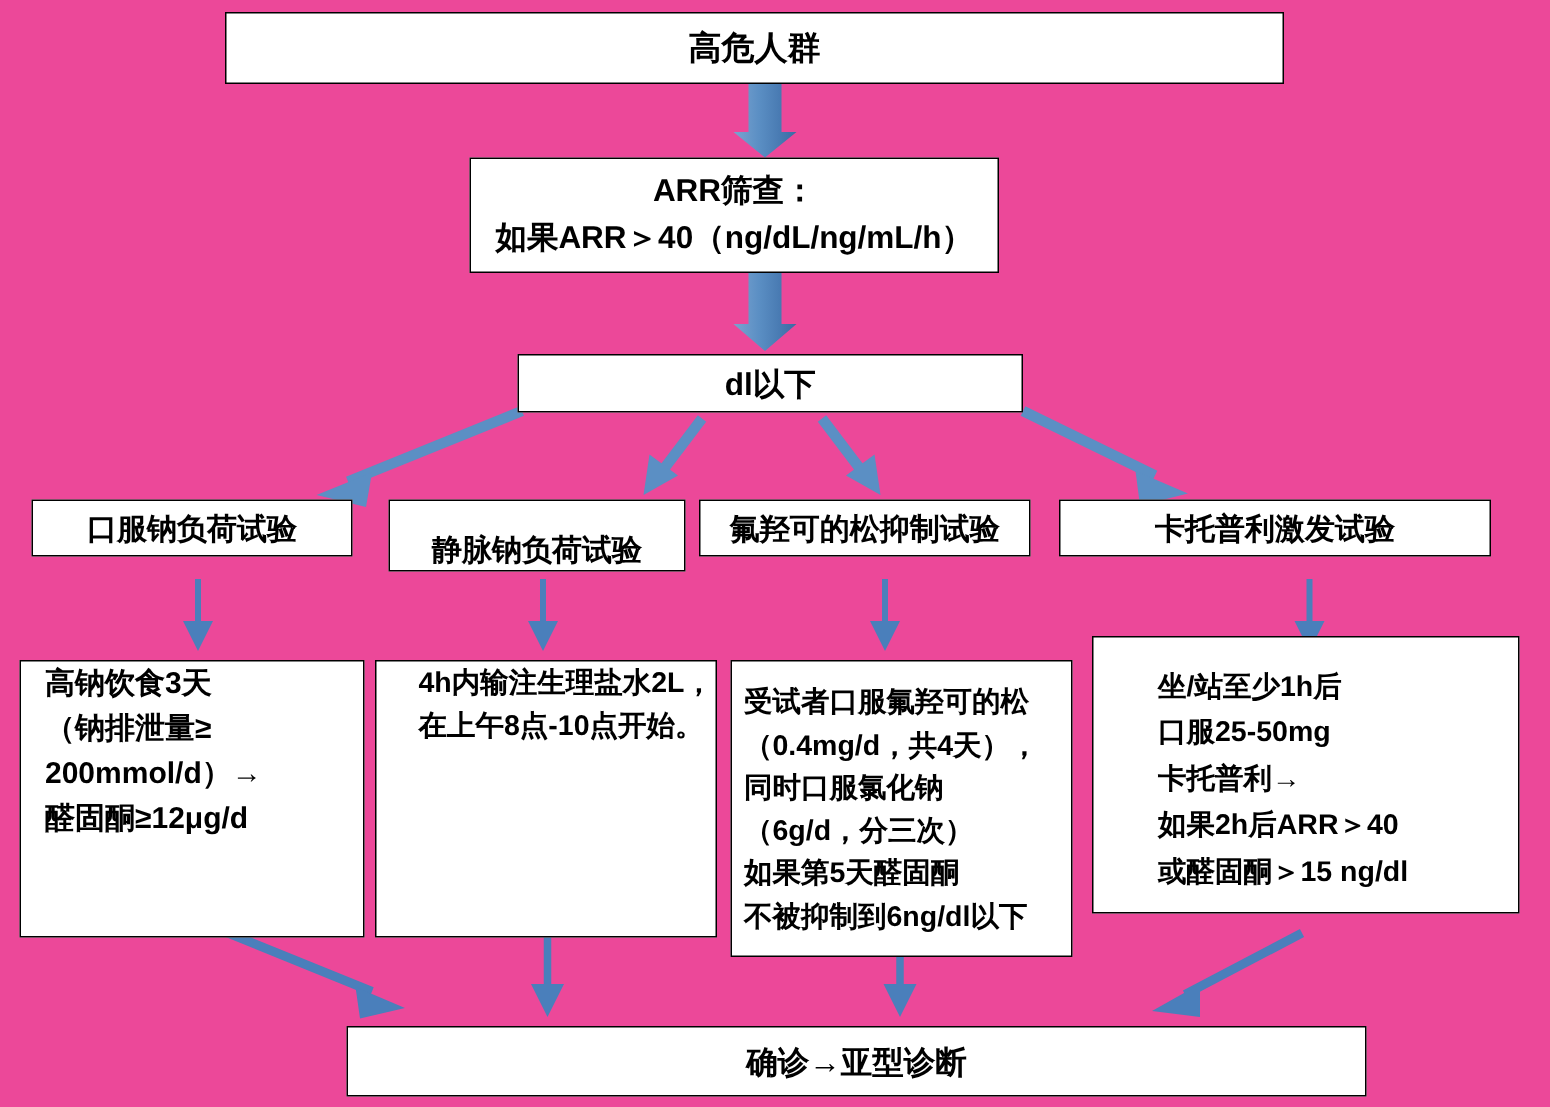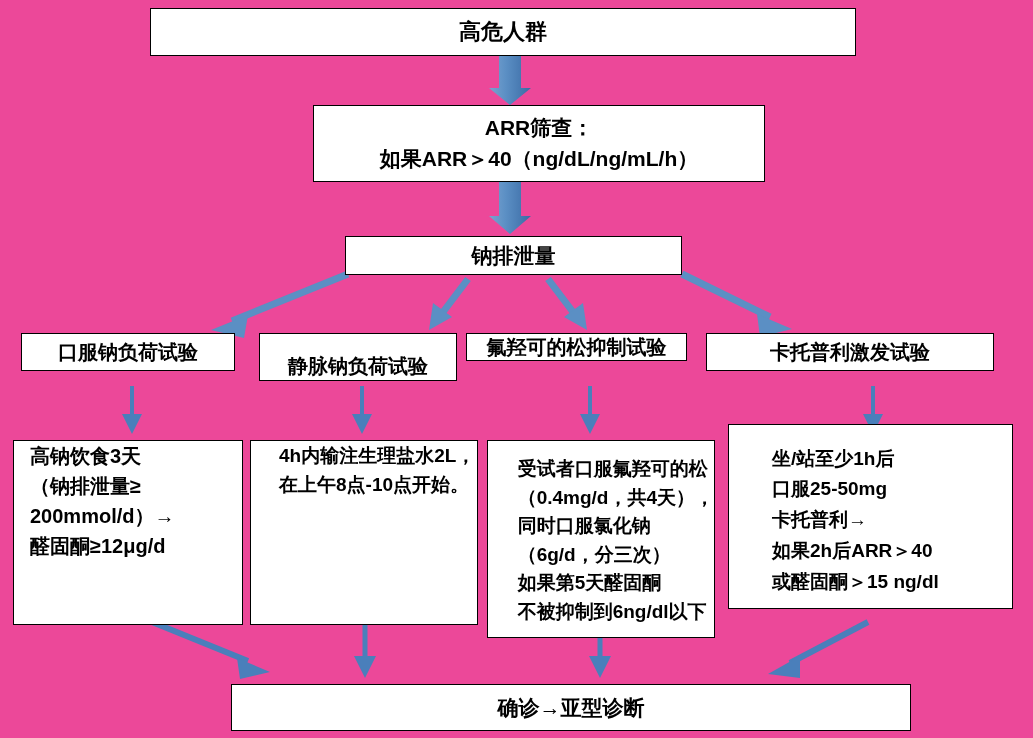--- a/index.html
+++ b/index.html
@@ -134,58 +134,58 @@
     <g>
       <line x1="868" y1="622" x2="790" y2="663" stroke="#4A7FBB" stroke-width="6"></line>
       <polygon points="768,674 800,656 800,678" fill="#4A7FBB"></polygon>
     </g>
   </svg>
 
   <div class="node center-node" style="left:150px; top:8px; width:706px; height:48px; font-size:22px;">
     <span class="txt">高危人群</span>
   </div>
 
-  <div class="node center-node" style="left:313px; top:105px; width:452px; height:77px; font-size:21px; line-height:1.45;">
+  <div class="node center-node" style="left:313px; top:105px; width:353px; height:77px; font-size:21px; line-height:1.45;">
     <span class="txt">ARR筛查：
 如果ARR＞40（ng/dL/ng/mL/h）</span>
   </div>
 
   <div class="node center-node" style="left:345px; top:236px; width:337px; height:39px; font-size:21px;">
-    <span class="txt">钠排泄量</span>
+    <span class="txt">dl以下</span>
   </div>
 
   <div class="node center-node" style="left:21px; top:333px; width:214px; height:38px; font-size:20px;">
     <span class="txt">口服钠负荷试验</span>
   </div>
 
   <div class="node center-node" style="left:259px; top:333px; width:198px; height:48px; font-size:20px;align-items:flex-end;">
     <span class="txt">静脉钠负荷试验</span>
   </div>
 
-  <div class="node center-node" style="left:466px; top:333px; width:221px; height:28px; font-size:20px;">
+  <div class="node center-node" style="left:466px; top:333px; width:221px; height:38px; font-size:20px;">
     <span class="txt">氟羟可的松抑制试验</span>
   </div>
 
   <div class="node center-node" style="left:706px; top:333px; width:288px; height:38px; font-size:20px;">
     <span class="txt">卡托普利激发试验</span>
   </div>
 
   <div class="node left-node" style="left:13px; top:440px; width:230px; height:185px; font-size:20px; line-height:1.5; padding:0 0 0 16px;">
     <span class="txt">高钠饮食3天
 （钠排泄量≥
 200mmol/d）→
 醛固酮≥12μg/d</span>
   </div>
 
   <div class="node left-node" style="left:250px; top:440px; width:228px; height:185px; font-size:19px; line-height:1.55; padding:0 0 0 28px;">
     <span class="txt">4h内输注生理盐水2L，
 在上午8点-10点开始。</span>
   </div>
 
-  <div class="node top-node" style="left:487px; top:440px; width:228px; height:198px; font-size:19px; line-height:1.5; padding:14px 0 0 8px;justify-content:flex-end;">
+  <div class="node top-node" style="left:487px; top:440px; width:228px; height:198px; font-size:19px; line-height:1.5; padding:14px 0 0 8px;">
     <span class="txt">受试者口服氟羟可的松
 （0.4mg/d，共4天），
 同时口服氯化钠
 （6g/d，分三次）
 如果第5天醛固酮
 不被抑制到6ng/dl以下</span>
   </div>
 
   <div class="node top-node" style="left:728px; top:424px; width:285px; height:185px; font-size:19px; line-height:1.62; padding:18px 0 10px 43px;align-items:center;">
     <span class="txt">坐/站至少1h后

